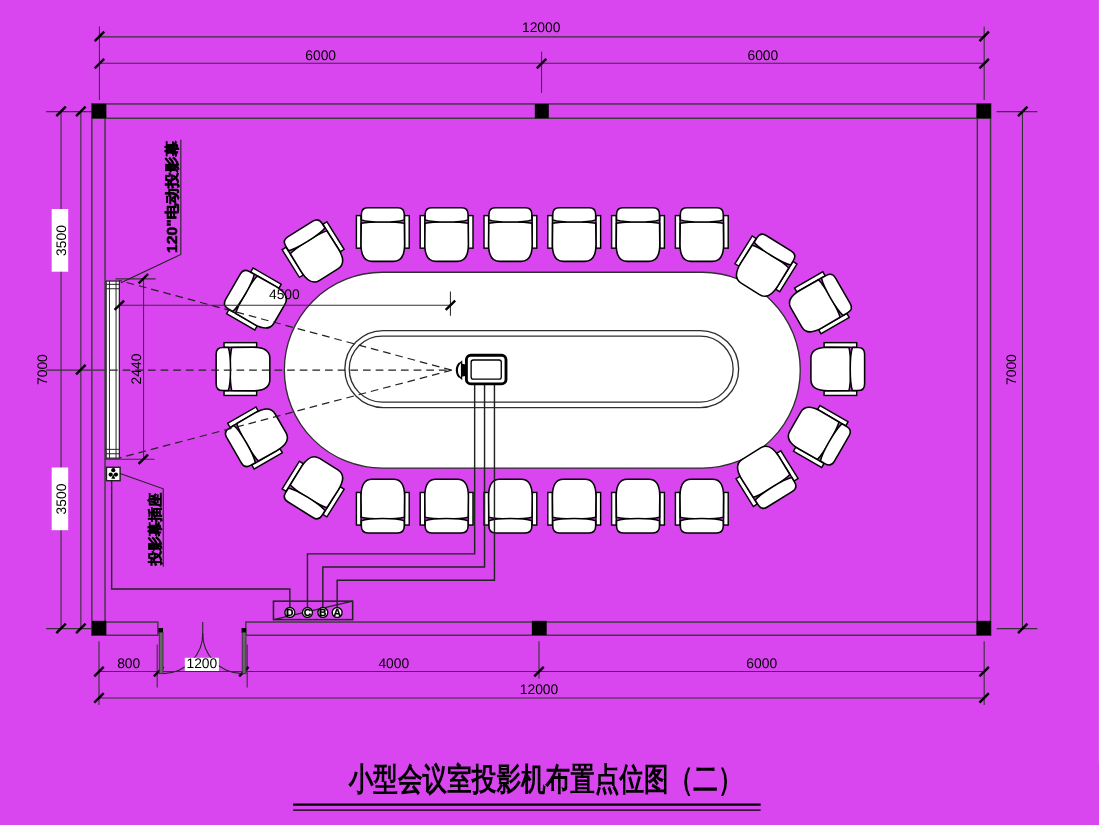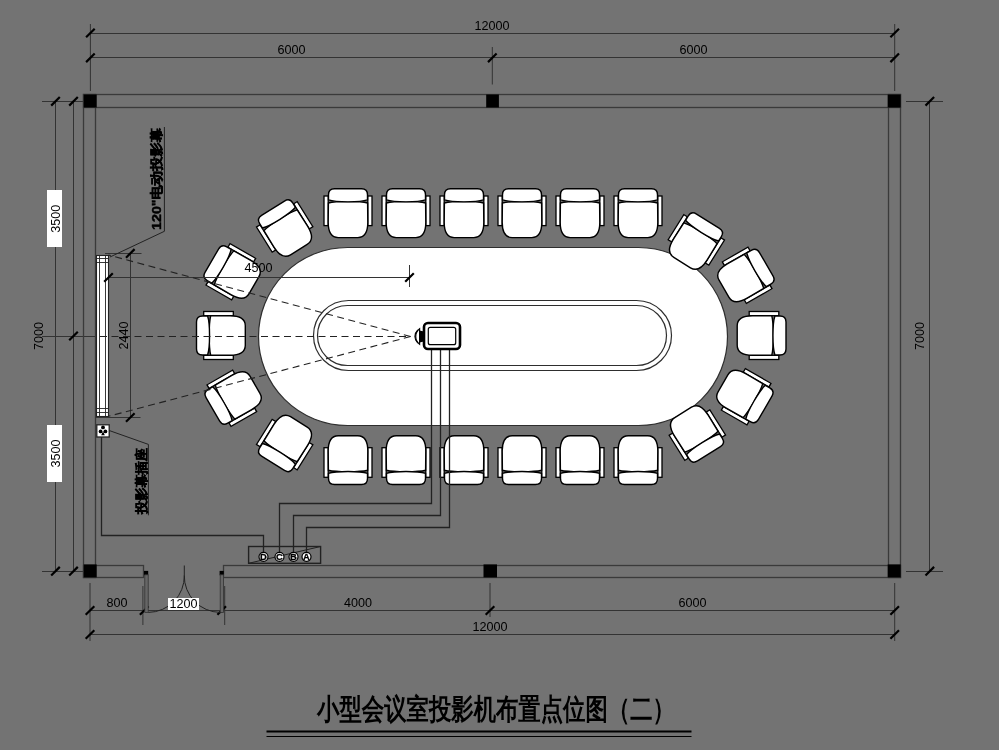--- a/index.html
+++ b/index.html
@@ -1,16 +1,16 @@
 <!DOCTYPE html>
 <html><head>
 <meta charset="utf-8">
 <style>
   html,body{margin:0;padding:0;background:#ffffff;}
-  .page{position:relative;width:999px;height:750px;background:#737373;overflow:hidden;}
+  .page{position:relative;width:999px;height:750px;background:#d946ef;overflow:hidden;}
   svg{position:absolute;left:0;top:0;}
   text{font-family:"Liberation Sans", sans-serif;}
 </style>
 </head>
 <body>
 <div class="page">
 <svg width="999" height="750" viewBox="0 0 999 750" xmlns="http://www.w3.org/2000/svg">
 <defs>
 <g id="chair">
   <rect x="-24" y="-17.3" width="4.2" height="29.6" fill="#fff" stroke="#000" stroke-width="1.3"></rect>

